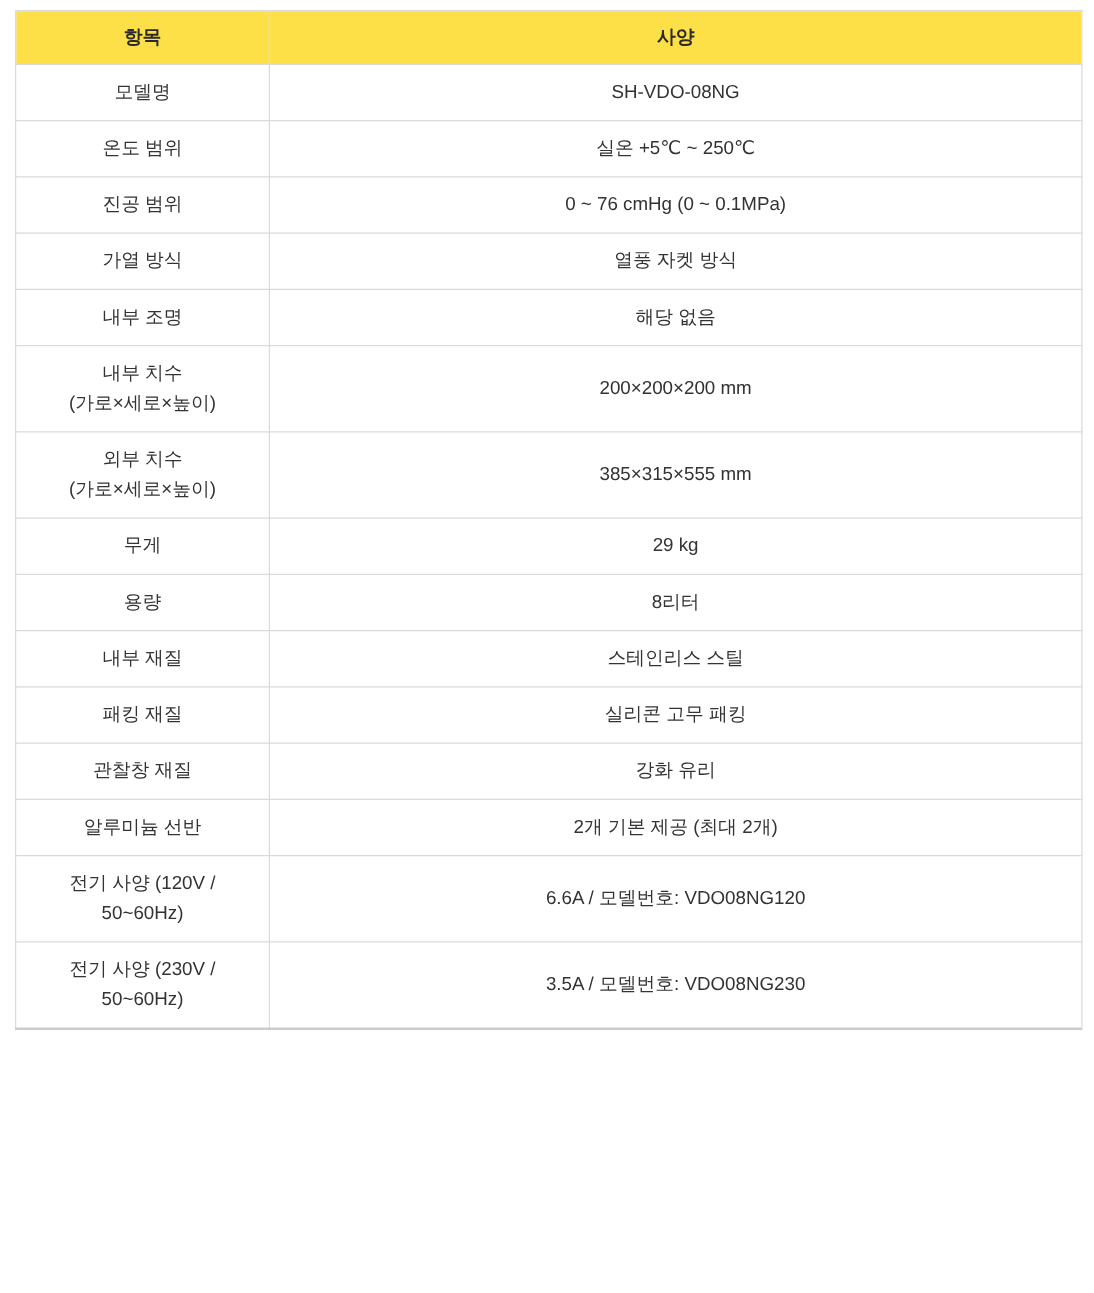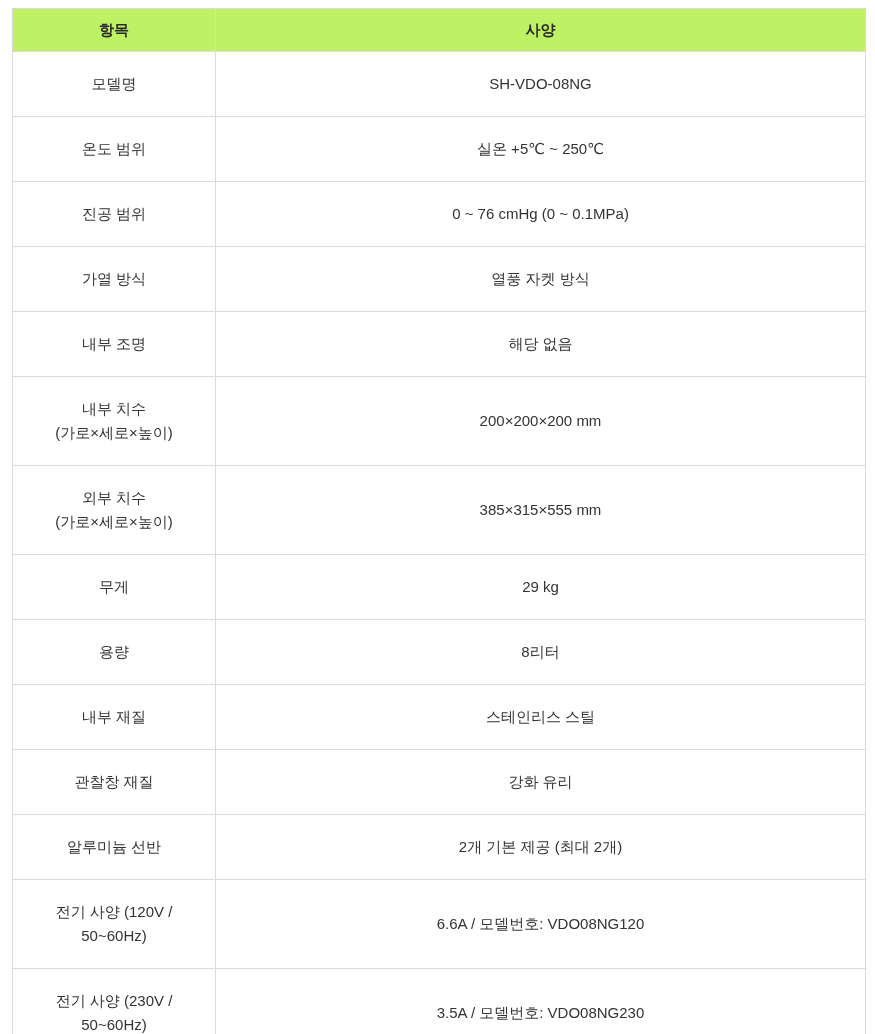--- a/index.html
+++ b/index.html
@@ -23,27 +23,27 @@
   }
   table.spec-table col.col-item { width: 203px; }
   table.spec-table th,
   table.spec-table td {
     border: 1px solid #dadada;
     text-align: center;
     vertical-align: middle;
     font-size: 15px;
     color: #333333;
     line-height: 24px;
-    padding: 20px 8px;
+    padding: 10px 8px;
     white-space: pre-line;
     word-break: keep-all;
     overflow: hidden;
   }
   table.spec-table th {
-    background: #bef264;
+    background: #fde047;
     font-weight: bold;
     padding: 9px 8px;
     color: #2b2b2b;
   }
 </style>
 </head>
 <body>
 
 <div class="page">
   <table class="spec-table">
@@ -107,20 +107,24 @@
     <td>용량</td>
     <td>8리터</td>
   </tr>
 
   <tr>
     <td>내부 재질</td>
     <td>스테인리스 스틸</td>
   </tr>
 
 
+  <tr>
+    <td>패킹 재질</td>
+    <td>실리콘 고무 패킹</td>
+  </tr>
 
   <tr>
     <td>관찰창 재질</td>
     <td>강화 유리</td>
   </tr>
 
   <tr>
     <td>알루미늄 선반</td>
     <td>2개 기본 제공 (최대 2개)</td>
   </tr>

